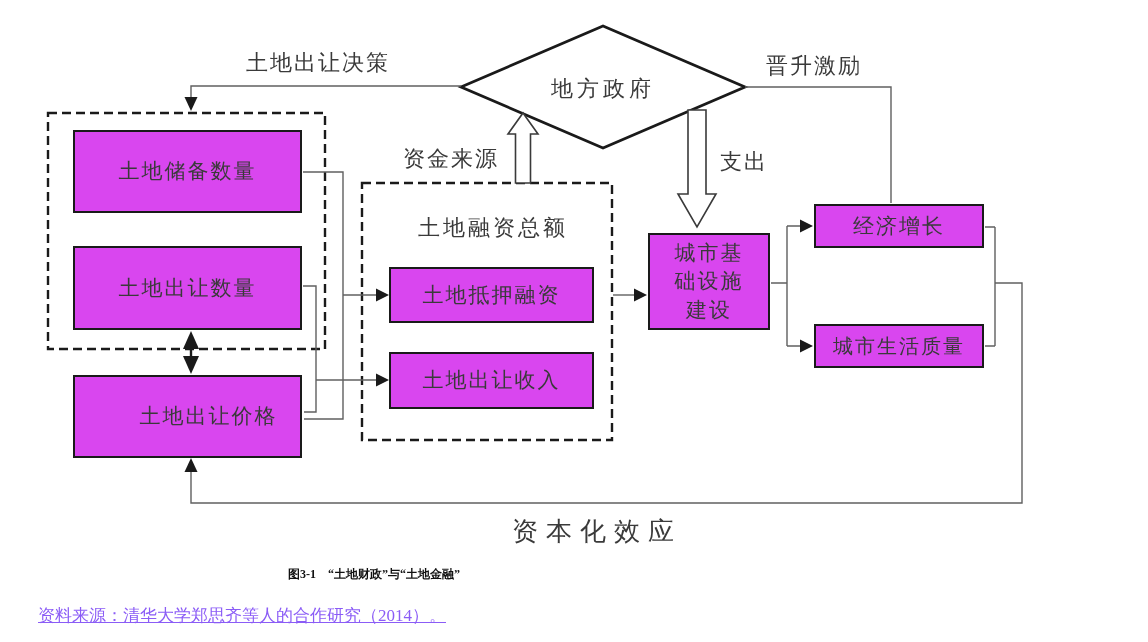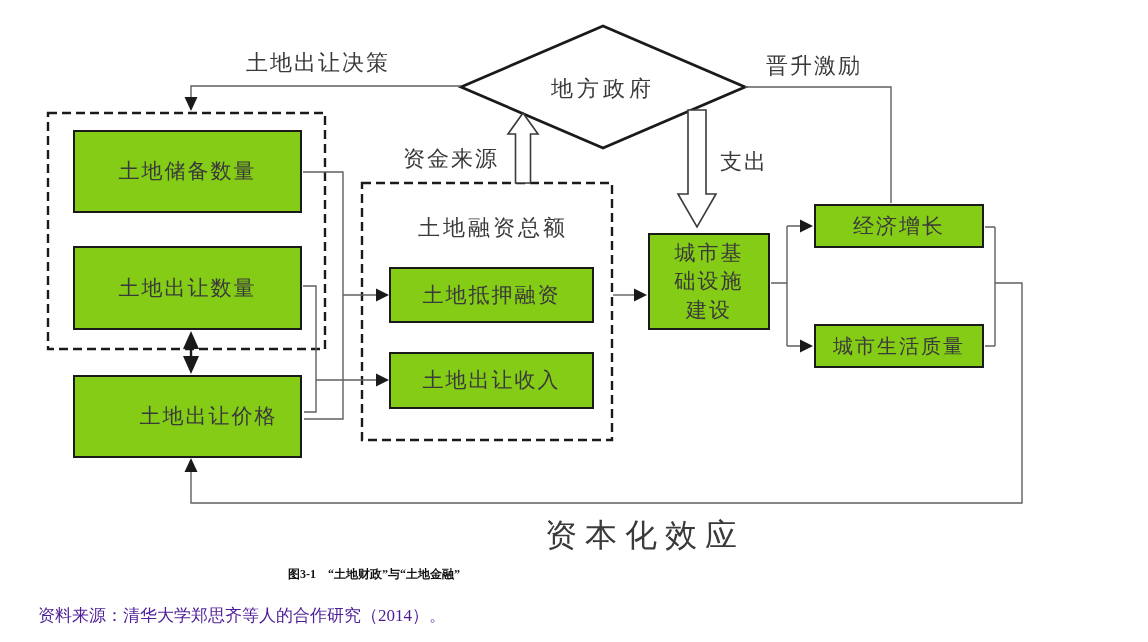--- a/index.html
+++ b/index.html
@@ -9,40 +9,40 @@
     background:#fff;
     font-family:"Liberation Sans","DejaVu Sans",sans-serif;
     color:#333;
     overflow:hidden;
   }
   #wires{position:absolute;left:0;top:0;width:1148px;height:642px;}
   .box{
     position:absolute;
     box-sizing:border-box;
     border:2.6px solid #1a1a1a;
-    background:#84cc16;
+    background:#d946ef;
     display:flex;align-items:center;justify-content:center;
     font-size:21px;letter-spacing:2px;color:#3a3a3a;
     text-align:center;line-height:1.35;
   }
   .lbl{
     position:absolute;
     font-size:22px;letter-spacing:2px;color:#3a3a3a;
     text-align:center;white-space:nowrap;
   }
   .caption{
     position:absolute;
     font-family:"Liberation Serif","DejaVu Serif",serif;
     font-weight:bold;font-size:12px;color:#111;
     white-space:nowrap;
   }
   .source{
     position:absolute;
     font-family:"Liberation Serif","DejaVu Serif",serif;
-    font-size:17px;color:#4c1d95;white-space:nowrap;
+    font-size:17px;color:#8b5cf6;white-space:nowrap;text-decoration:underline;
   }
 </style>
 </head>
 <body>
 
 <div id="stage">
 
   <svg id="wires" viewBox="0 0 1148 642" xmlns="http://www.w3.org/2000/svg">
 
     <rect x="48" y="113" width="277" height="236" fill="none" stroke="#1a1a1a" stroke-width="2.4" stroke-dasharray="9 5"></rect>
@@ -104,19 +104,19 @@
   <div class="lbl" style="left:218px;top:48px;width:200px;">土地出让决策</div>
 
   <div class="lbl" style="left:714px;top:51px;width:200px;">晋升激励</div>
 
   <div class="lbl" style="left:351px;top:144px;width:200px;">资金来源</div>
 
   <div class="lbl" style="left:694px;top:147px;width:100px;">支出</div>
 
   <div class="lbl" style="left:393px;top:213px;width:200px;letter-spacing:3px;">土地融资总额</div>
 
-  <div class="lbl" style="left:520px;top:514px;width:250px;font-size:32px;letter-spacing:8px;">资本化效应</div>
+  <div class="lbl" style="left:472px;top:514px;width:250px;font-size:26px;letter-spacing:8px;">资本化效应</div>
 
   <div class="caption" style="left:288px;top:566px;width:500px;">图3-1　“土地财政”与“土地金融”</div>
 
   <div class="source" style="left:38px;top:604px;">资料来源：清华大学郑思齐等人的合作研究（2014）。</div>
 
 </div>
 
 </body></html>

